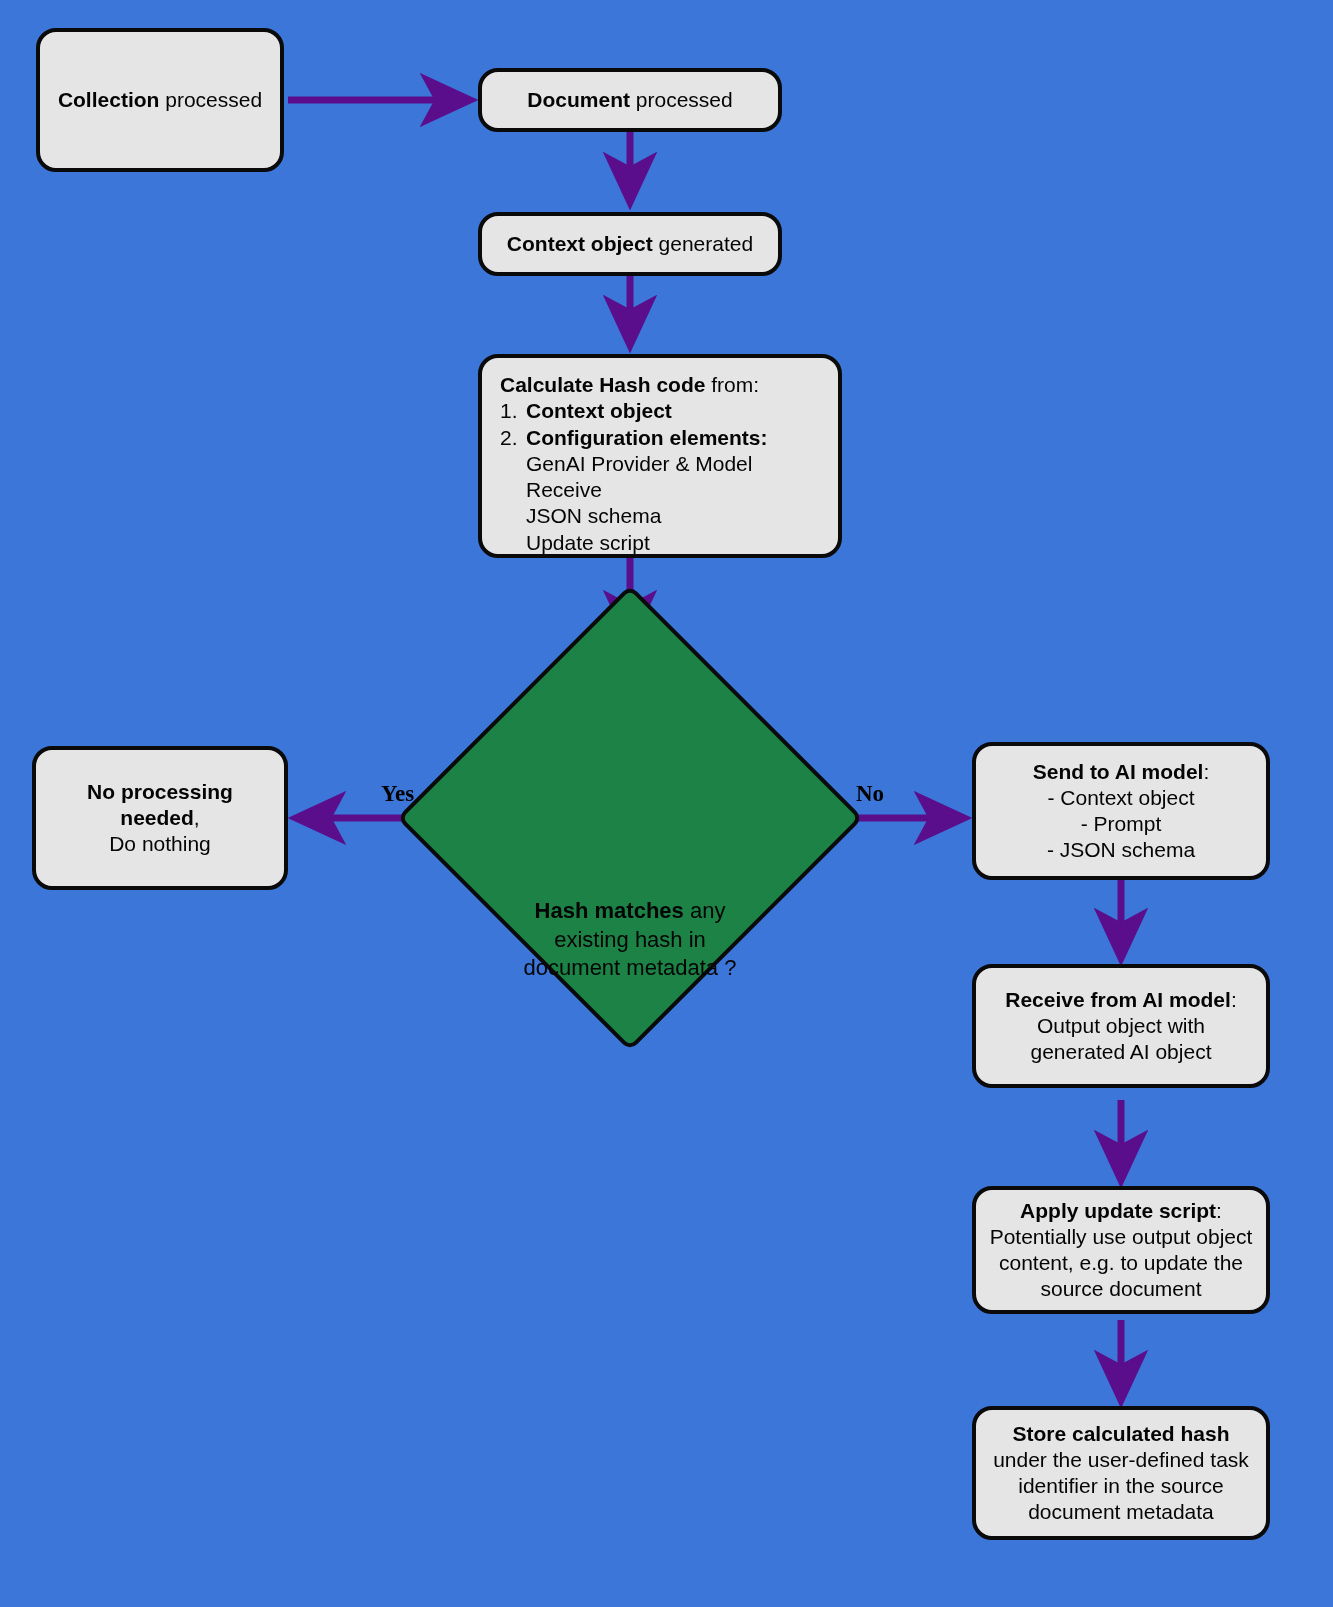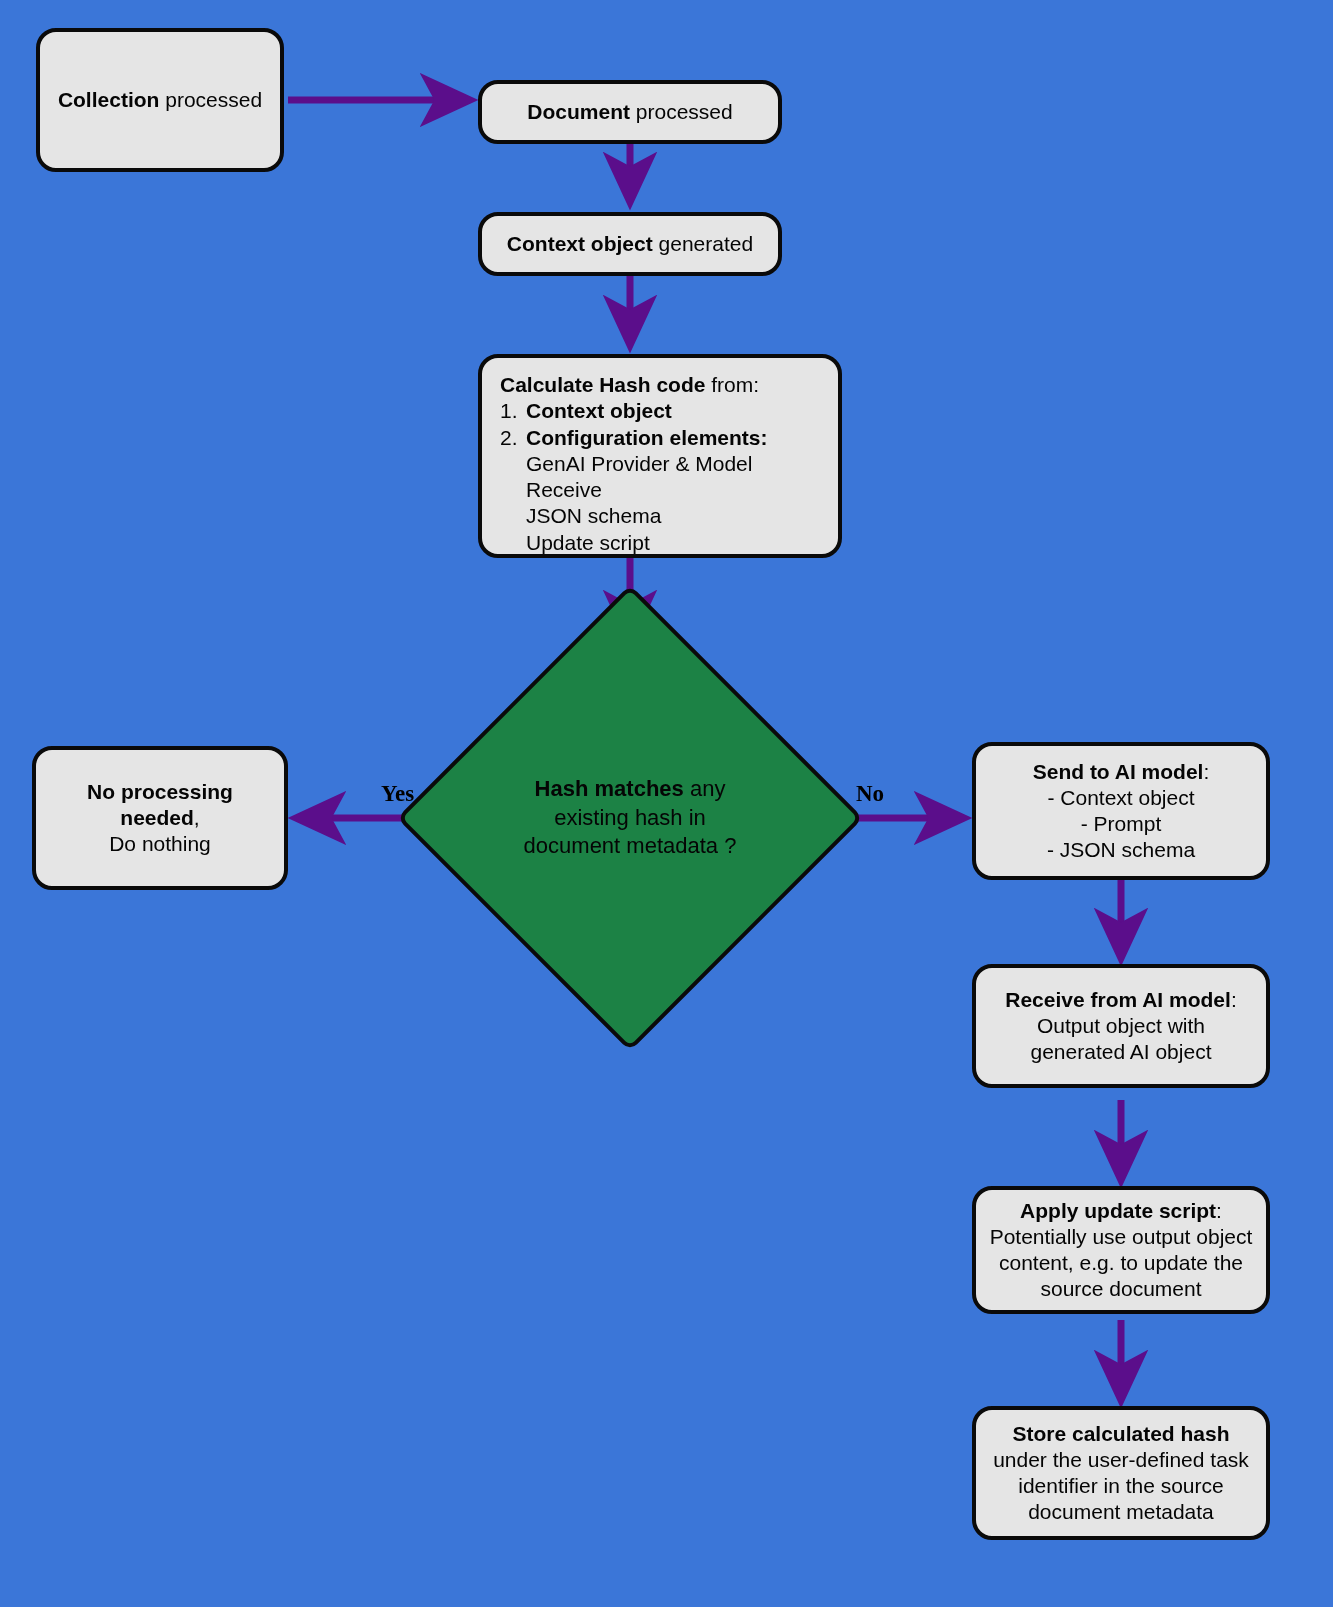--- a/index.html
+++ b/index.html
@@ -42,21 +42,21 @@
   .diamond .shape{
     position:absolute;left:0;top:0;width:100%;height:100%;
     background:#1c8245;
     border:4px solid #0a0a0a;
     box-sizing:border-box;
     transform:rotate(45deg);
     border-radius:10px;
   }
   .diamond .dtext{
     position:absolute;left:0;top:0;width:100%;height:100%;
-    display:flex;align-items:center;justify-content:center;
+    display:flex;align-items:flex-end;justify-content:center;
     text-align:center;color:#050505;font-size:22px;line-height:1.3;
     padding:0 42px;box-sizing:border-box;
   }
 
   .edge-label{
     position:absolute;
     color:#000000;
     font-weight:bold;
     font-size:23px;
     font-family:Liberation Serif, serif;
@@ -85,21 +85,21 @@
       <path d="M1121,1320 L1121,1400"></path>
     </g>
   </svg>
 
   <div class="node" style="left:36px;top:28px;width:248px;height:144px;">
     <div class="inner">
       <b>Collection</b><span> processed</span>
     </div>
   </div>
 
-  <div class="node" style="left:478px;top:80px;width:304px;height:64px;">
+  <div class="node" style="left:478px;top:68px;width:304px;height:64px;">
     <div class="inner">
       <b>Document</b><span> processed</span>
     </div>
   </div>
 
   <div class="node" style="left:478px;top:212px;width:304px;height:64px;">
     <div class="inner">
       <b>Context object</b><span> generated</span>
     </div>
   </div>

